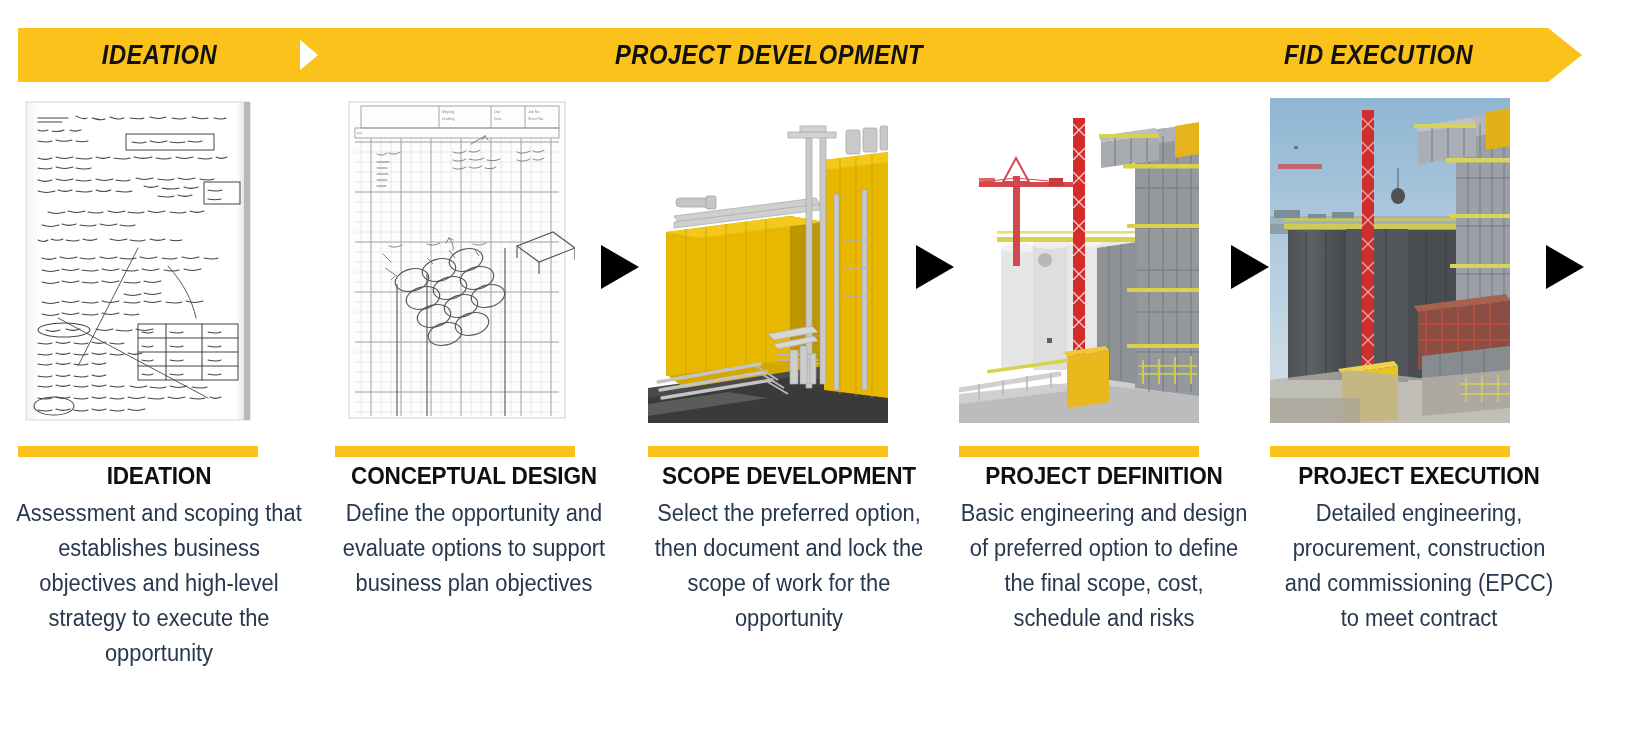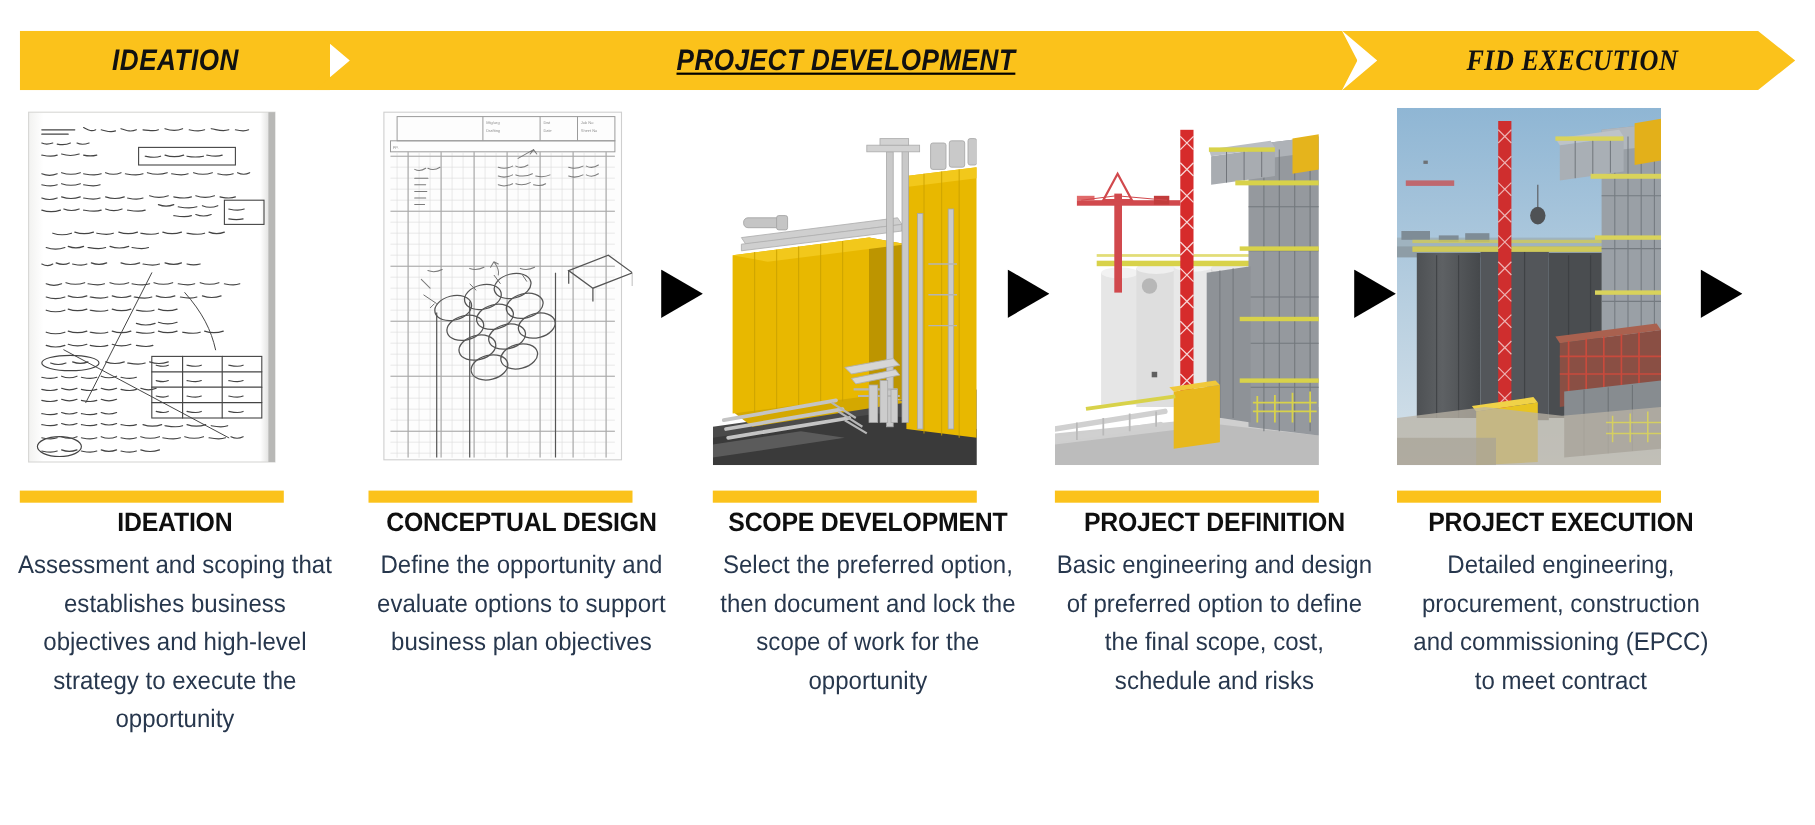--- a/index.html
+++ b/index.html
@@ -34,27 +34,25 @@
   }
   .phase-seg.seg-0 {
     left: 0;
     width: 282px;
     clip-path: polygon(0 0, 100% 0, 100% 100%, 0 100%);
   }
   .phase-seg.seg-1 {
     left: 268px;
     width: 948px;
     clip-path: polygon(0 0, calc(100% - 14px) 0, 100% 50%, calc(100% - 14px) 100%, 0 100%, 32px 50%);
-    text-decoration: underline;
   }
   .phase-seg.seg-2 {
-    left: 1202px;
+    left: 1152px;
     width: 412px;
     clip-path: polygon(0 0, calc(100% - 34px) 0, 100% 50%, calc(100% - 34px) 100%, 0 100%, 32px 50%);
-    font-family: Liberation Serif, serif;
   }
   .phase-label {
     font-size: 27px;
     font-weight: bold;
     font-style: italic;
     letter-spacing: 0.5px;
     color: #111111;
     transform: scaleX(0.88);
     white-space: nowrap;
   }

